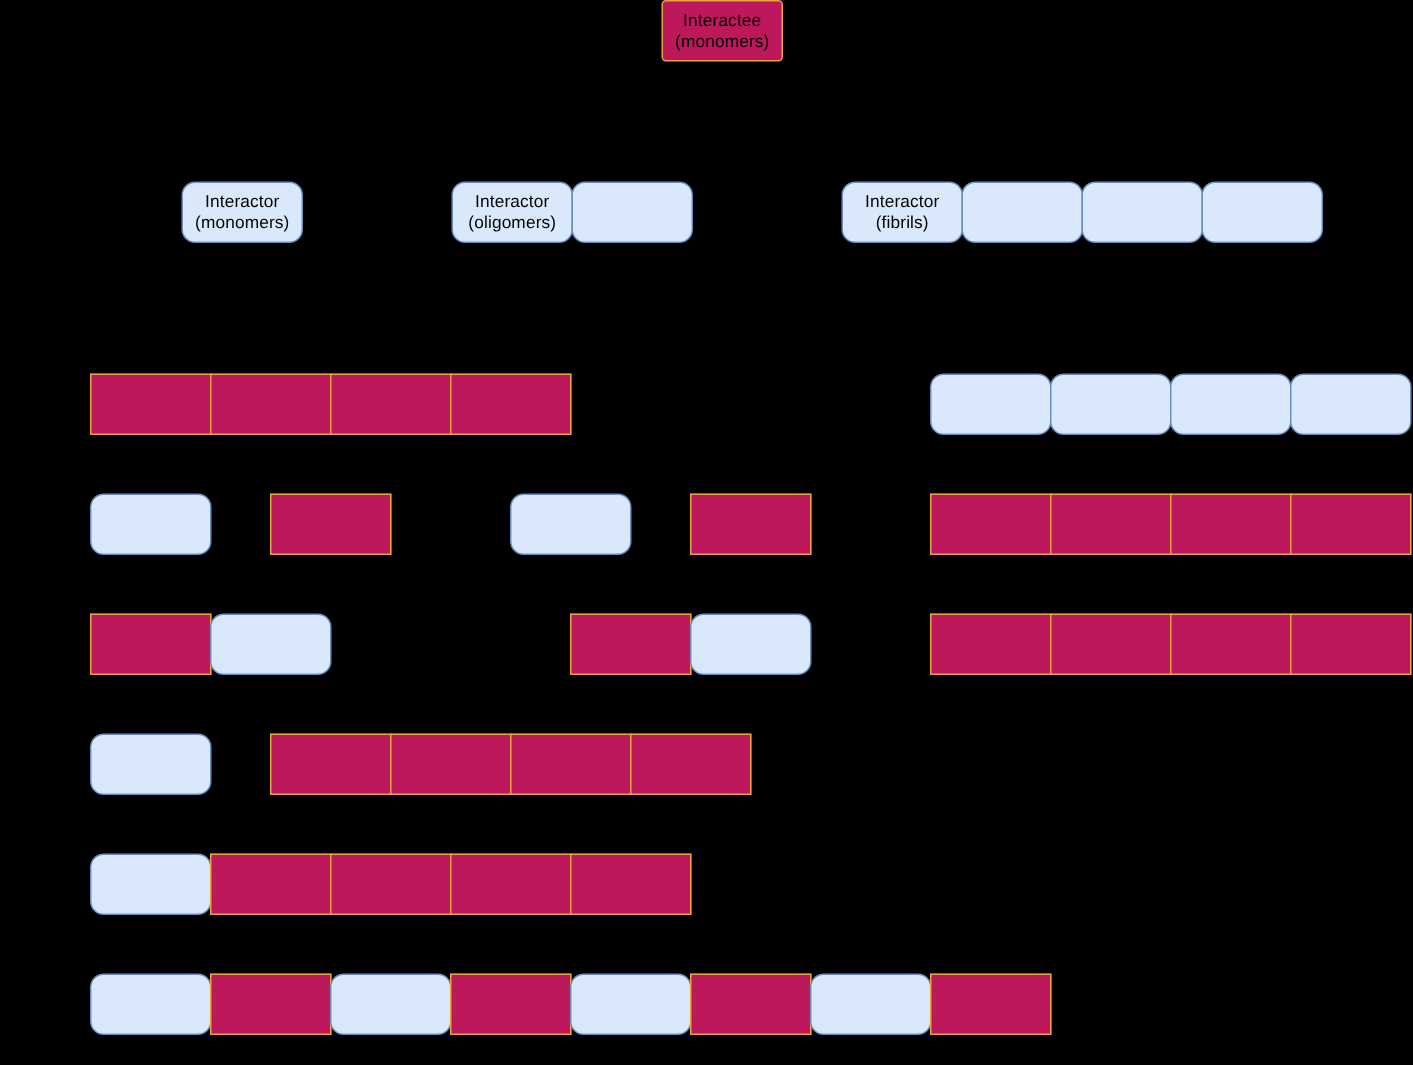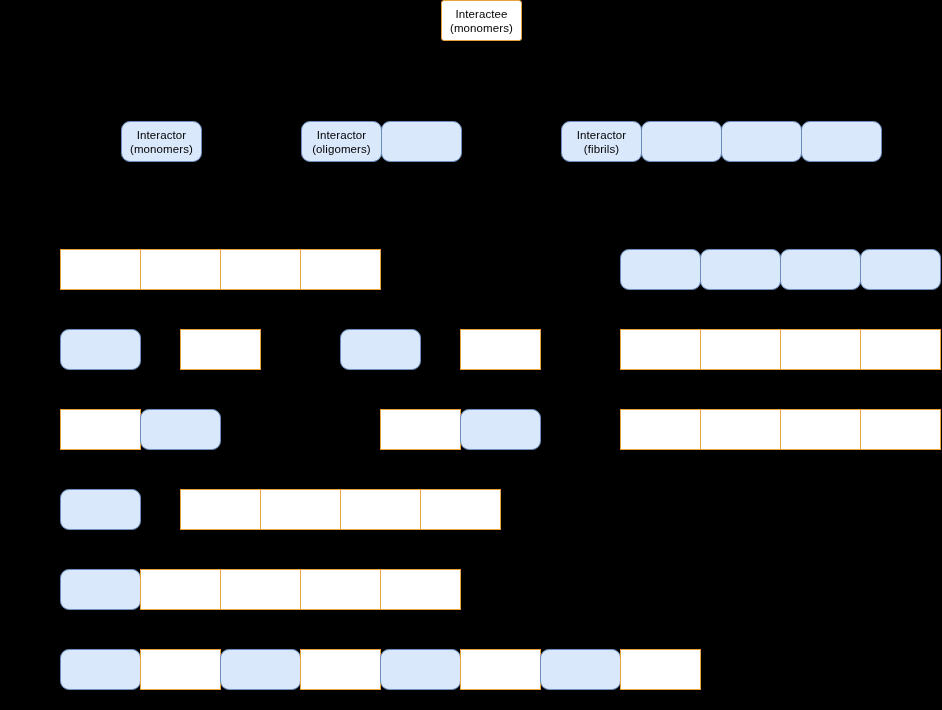--- a/index.html
+++ b/index.html
@@ -33,21 +33,21 @@
     letter-spacing: 0.1px;
     white-space: pre-line;
   }
   .node.blue {
     background: #dae8fc;
     border: 1px solid #6c8ebf;
     border-radius: 9px;
     color: #000000;
   }
   .node.orange {
-    background: #ffffff;
+    background: #be185d;
     border: 1px solid #e8a33d;
     border-radius: 0;
     color: #000000;
   }
   .node.orange.rounded {
     border-radius: 3px;
   }
   .node .lbl {
     display: block;
     pointer-events: none;

